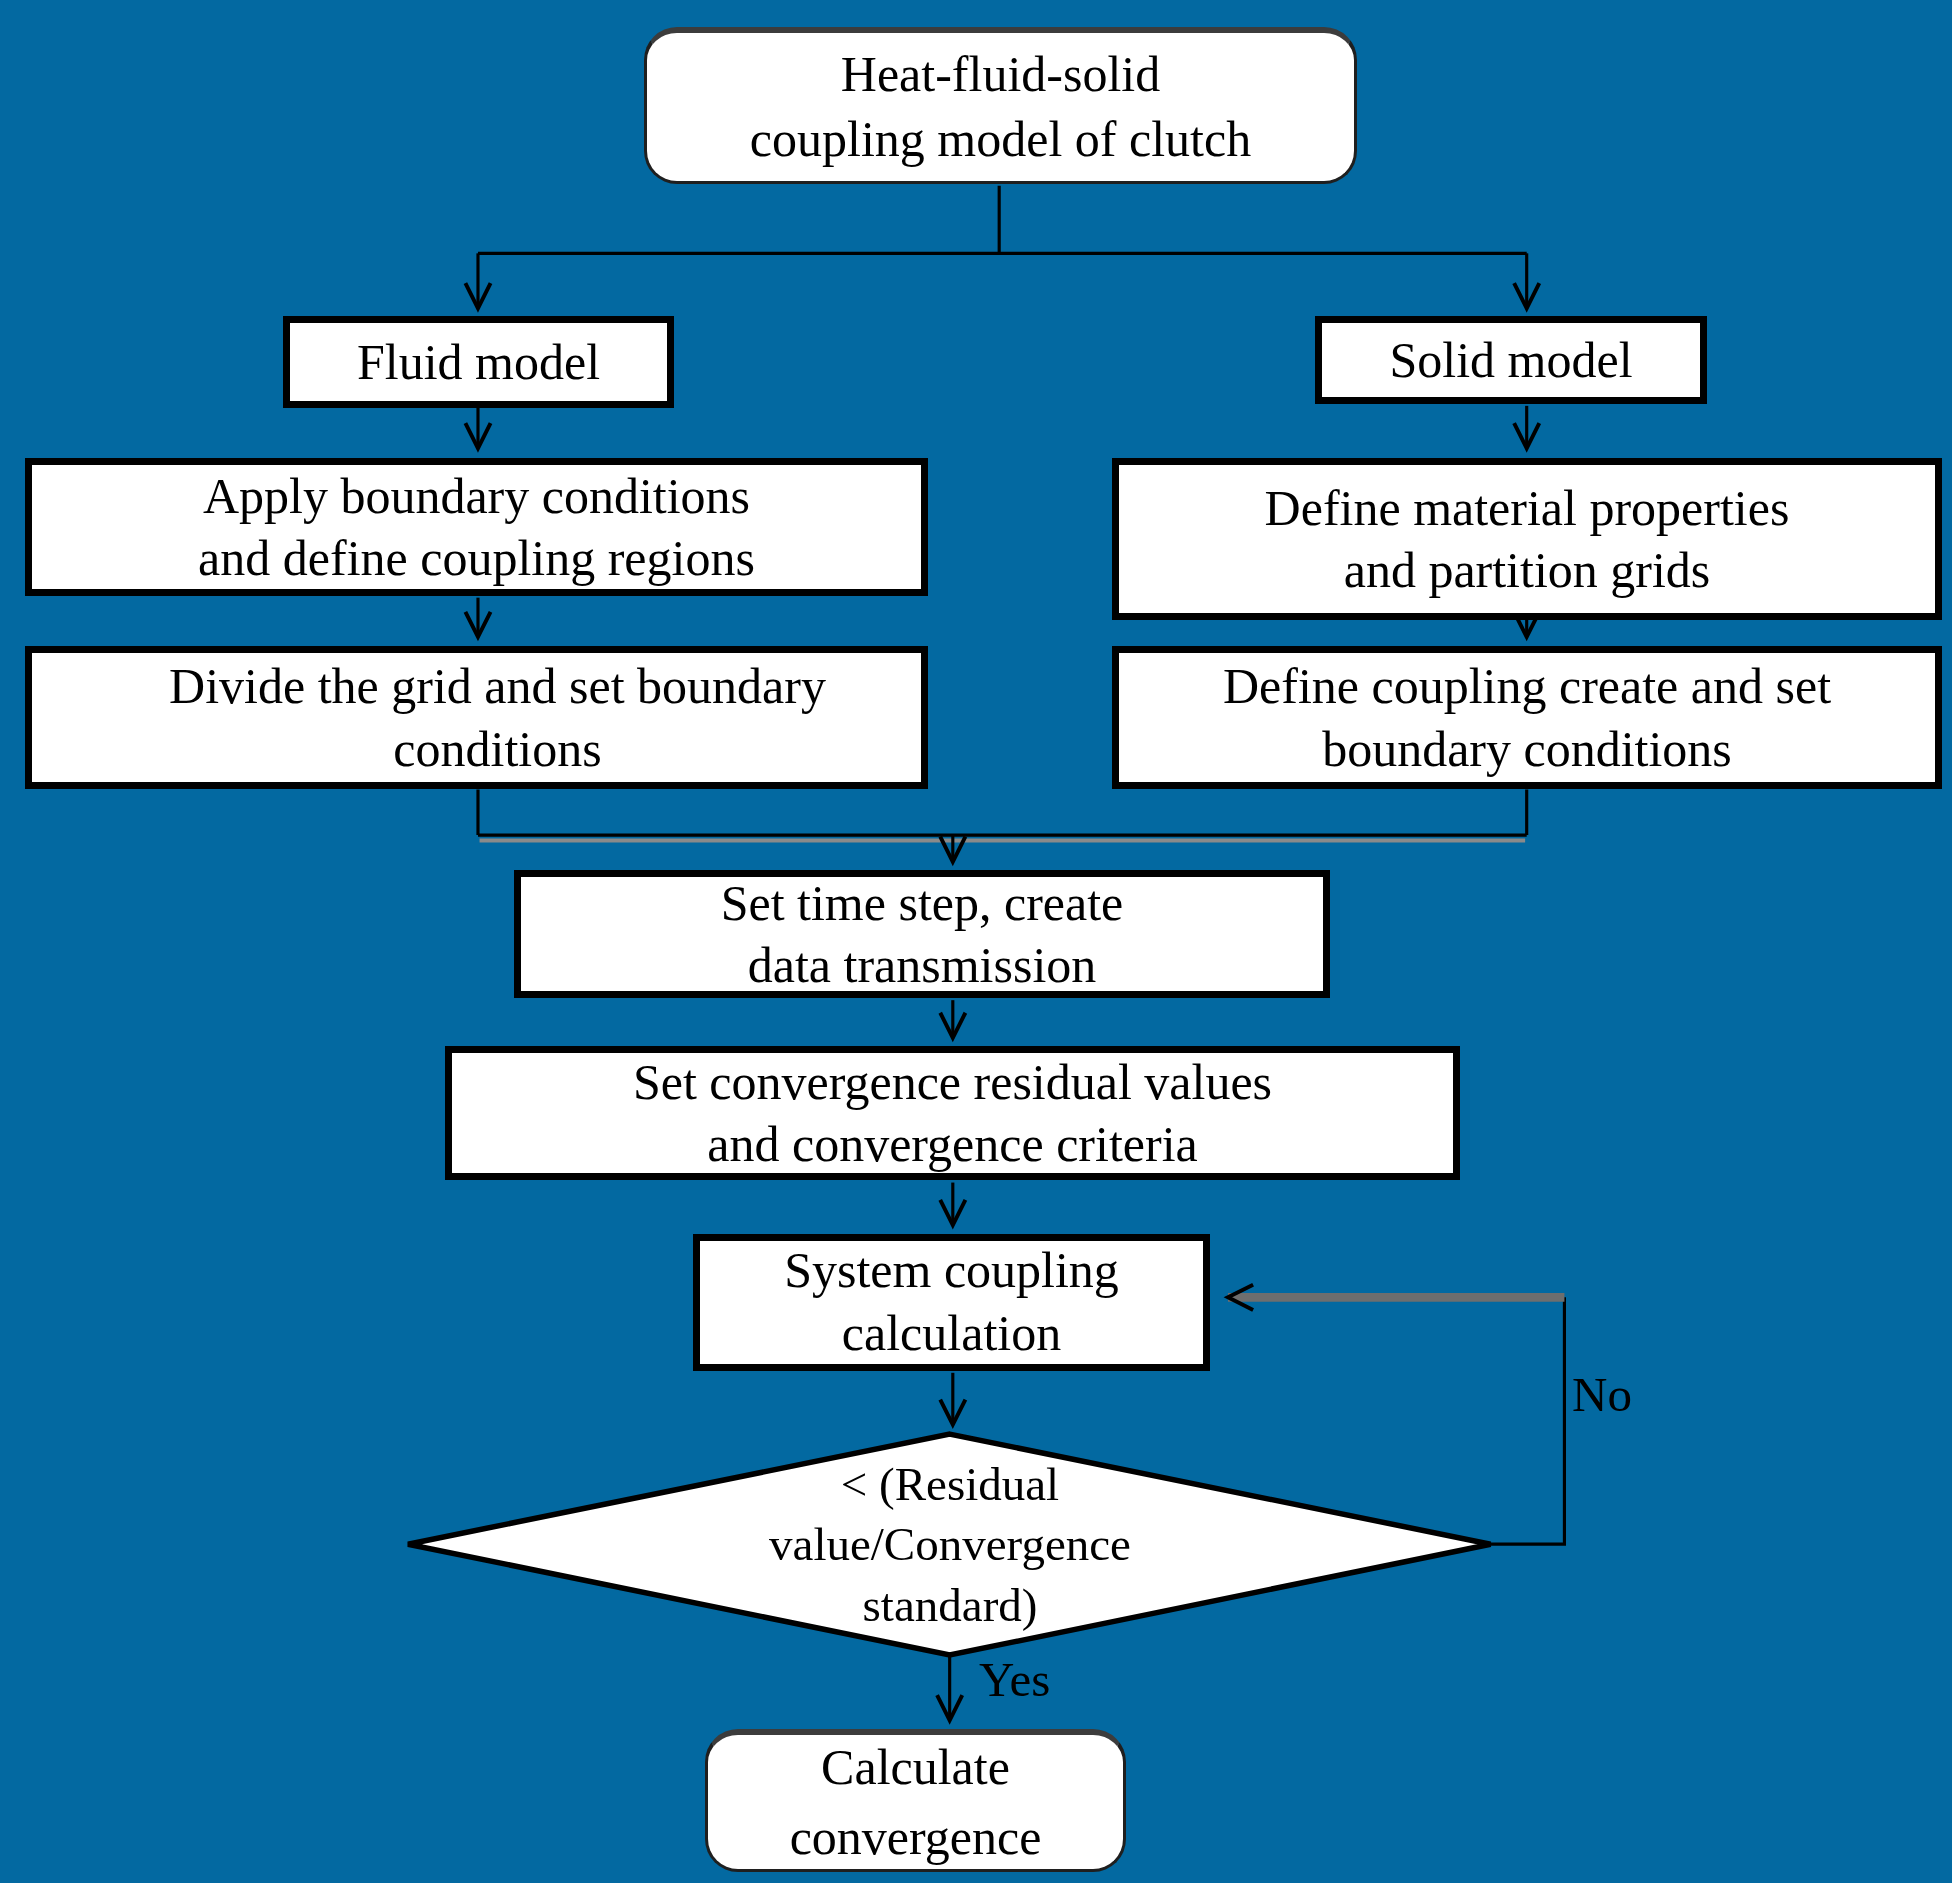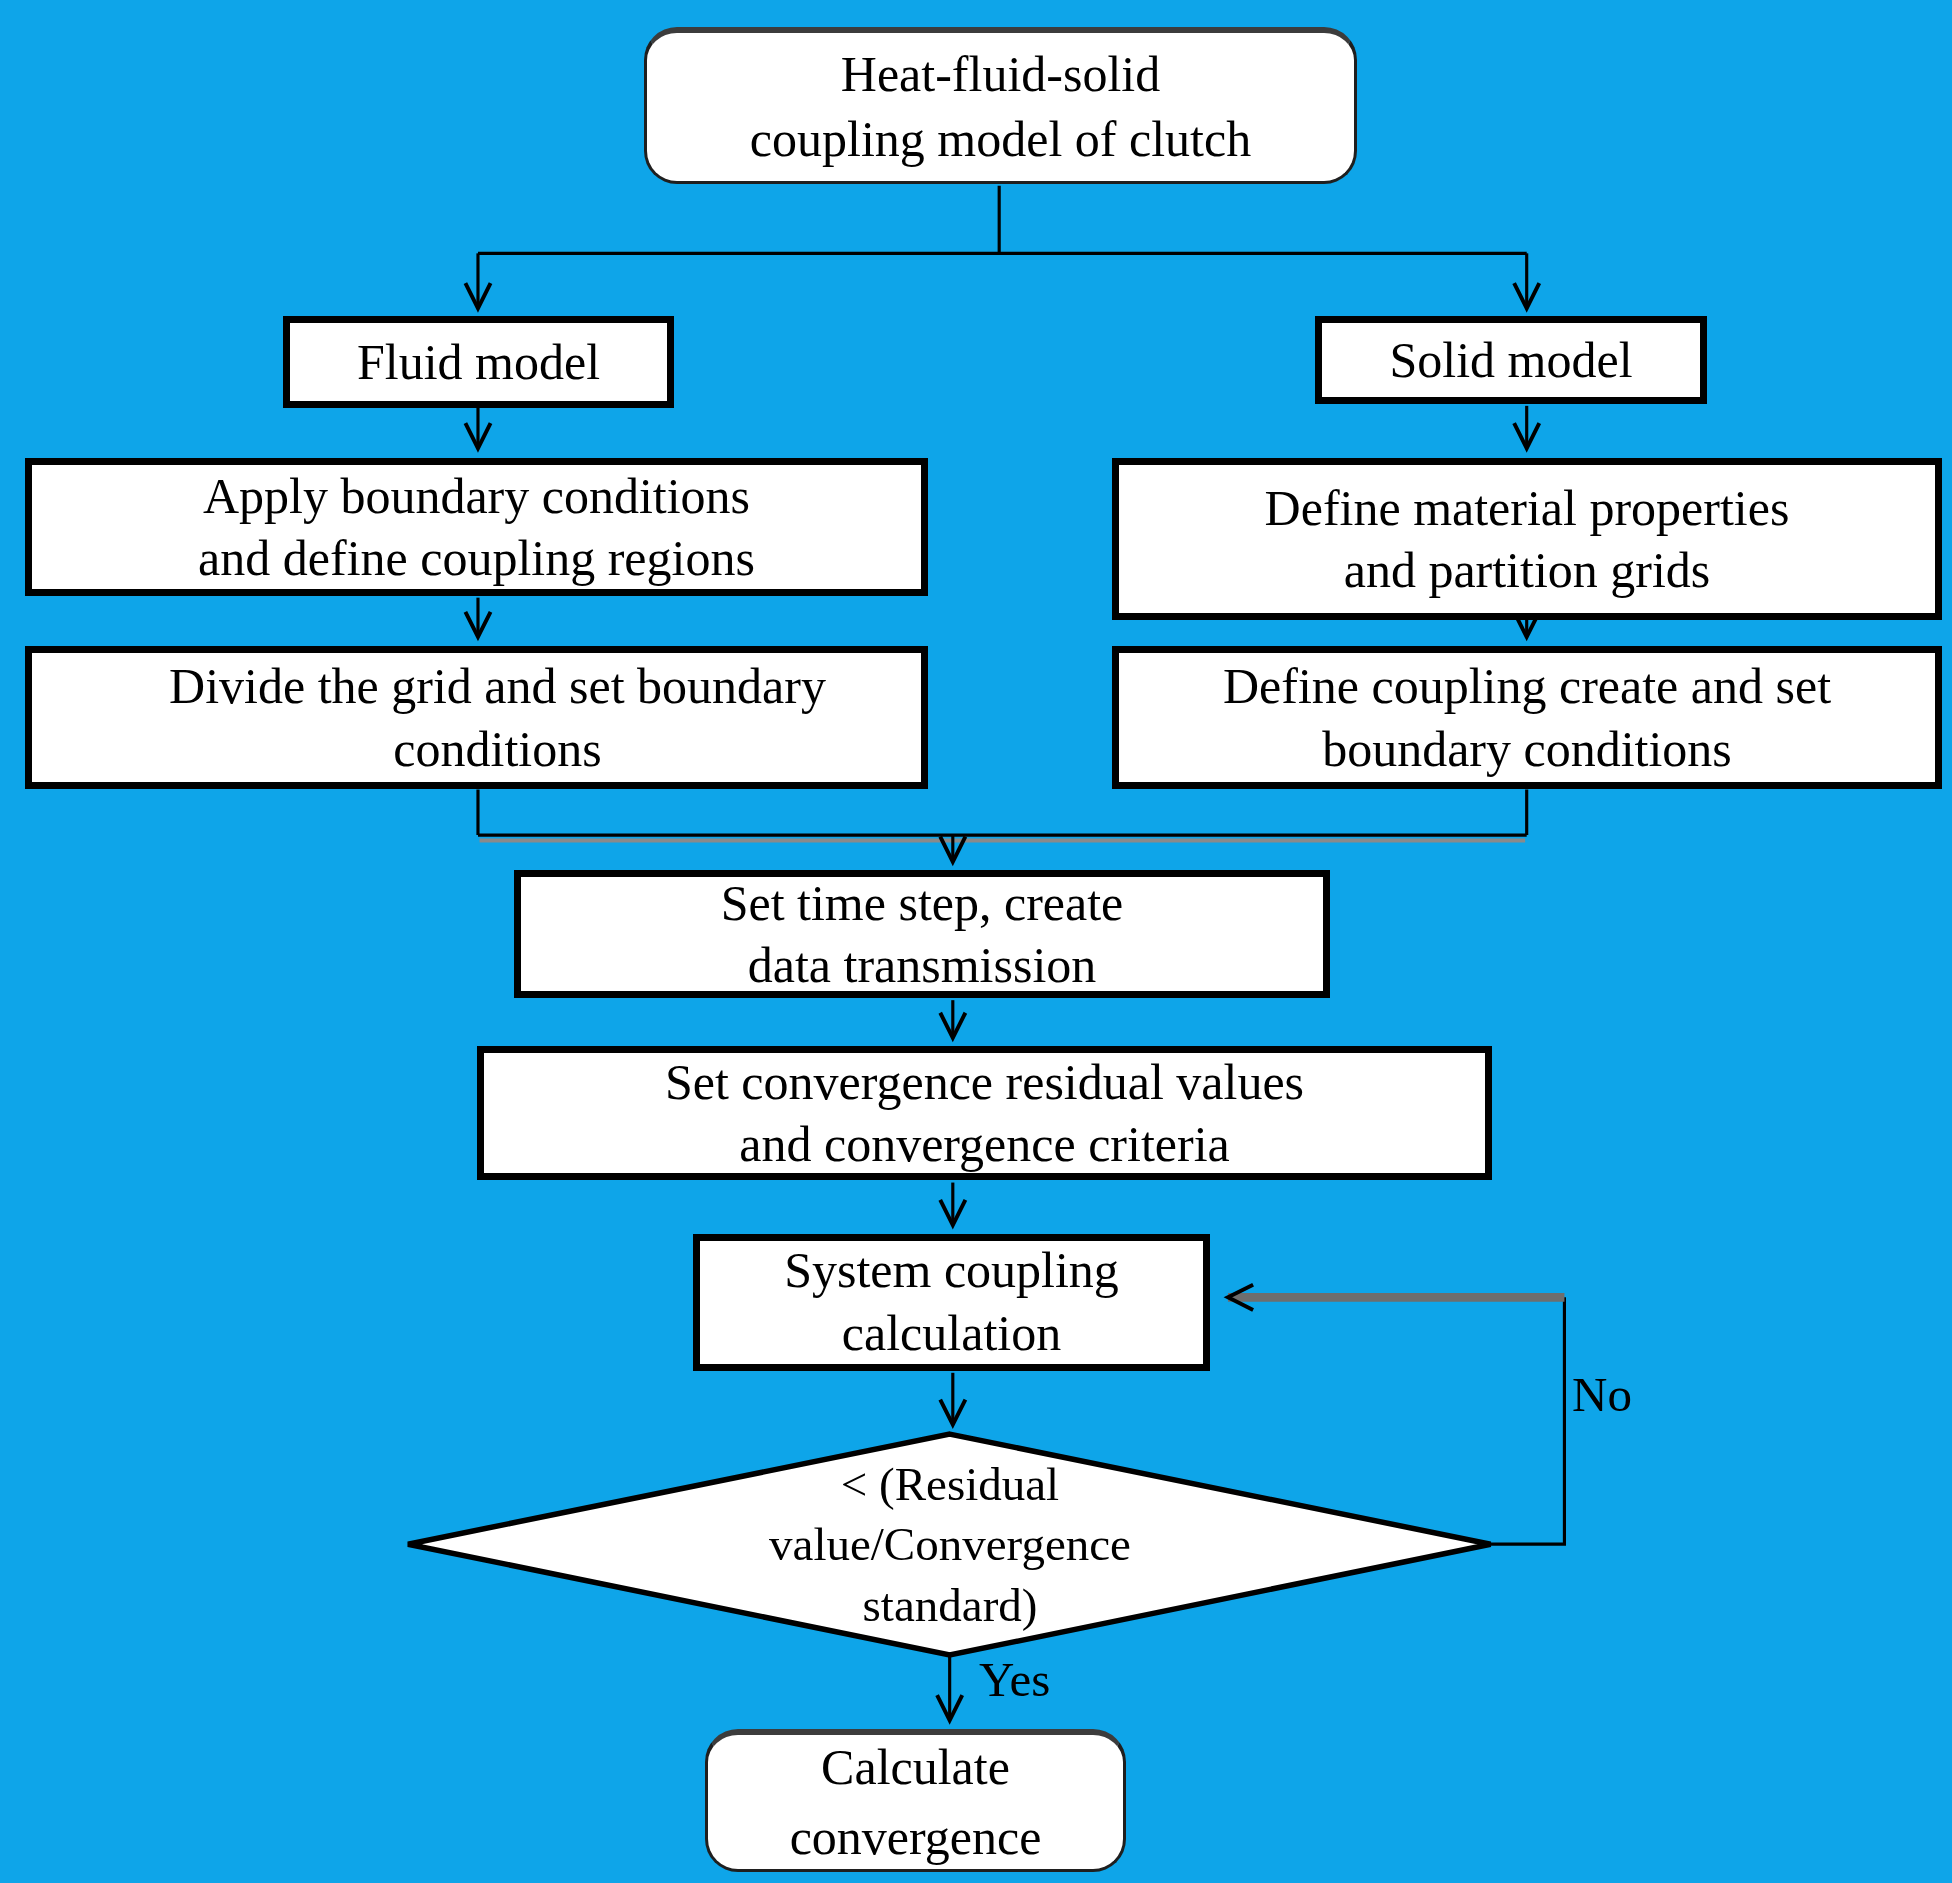--- a/index.html
+++ b/index.html
@@ -1,20 +1,20 @@
 <!DOCTYPE html>
 <html style="font-size:12.6px"><head>
 <meta charset="utf-8">
 <style>
   html, body { margin: 0; padding: 0; background: #ffffff; }
   #canvas {
     position: relative;
     width: 1952px;
     height: 1884px;
-    background: #0ea5e9;
+    background: #0369a1;
     font-family: "Liberation Serif", "DejaVu Serif", serif;
     color: #000000;
   }
   #wires { position: absolute; left: 0; top: 0; width: 1952px; height: 1884px; }
   .box {
     position: absolute;
     box-sizing: border-box;
     background: #ffffff;
     border: 7px solid #000000;
     display: flex;
@@ -115,21 +115,21 @@
   <div class="box" style="left:1112px; top:646px; width:830px; height:143px;">
     <span>Define coupling create and set
 boundary conditions</span>
   </div>
 
   <div class="box" style="left:514px; top:870px; width:816px; height:128px;">
     <span>Set time step, create
 data transmission</span>
   </div>
 
-  <div class="box" style="left:445px; top:1046px; width:1015px; height:134px;margin-left:32px;">
+  <div class="box" style="left:445px; top:1046px; width:1015px; height:134px;">
     <span>Set convergence residual values
 and convergence criteria</span>
   </div>
 
   <div class="box" style="left:693px; top:1234px; width:517px; height:137px;align-items:flex-end;">
     <span>System coupling
 calculation</span>
   </div>
 
   <div class="diamond-text">

